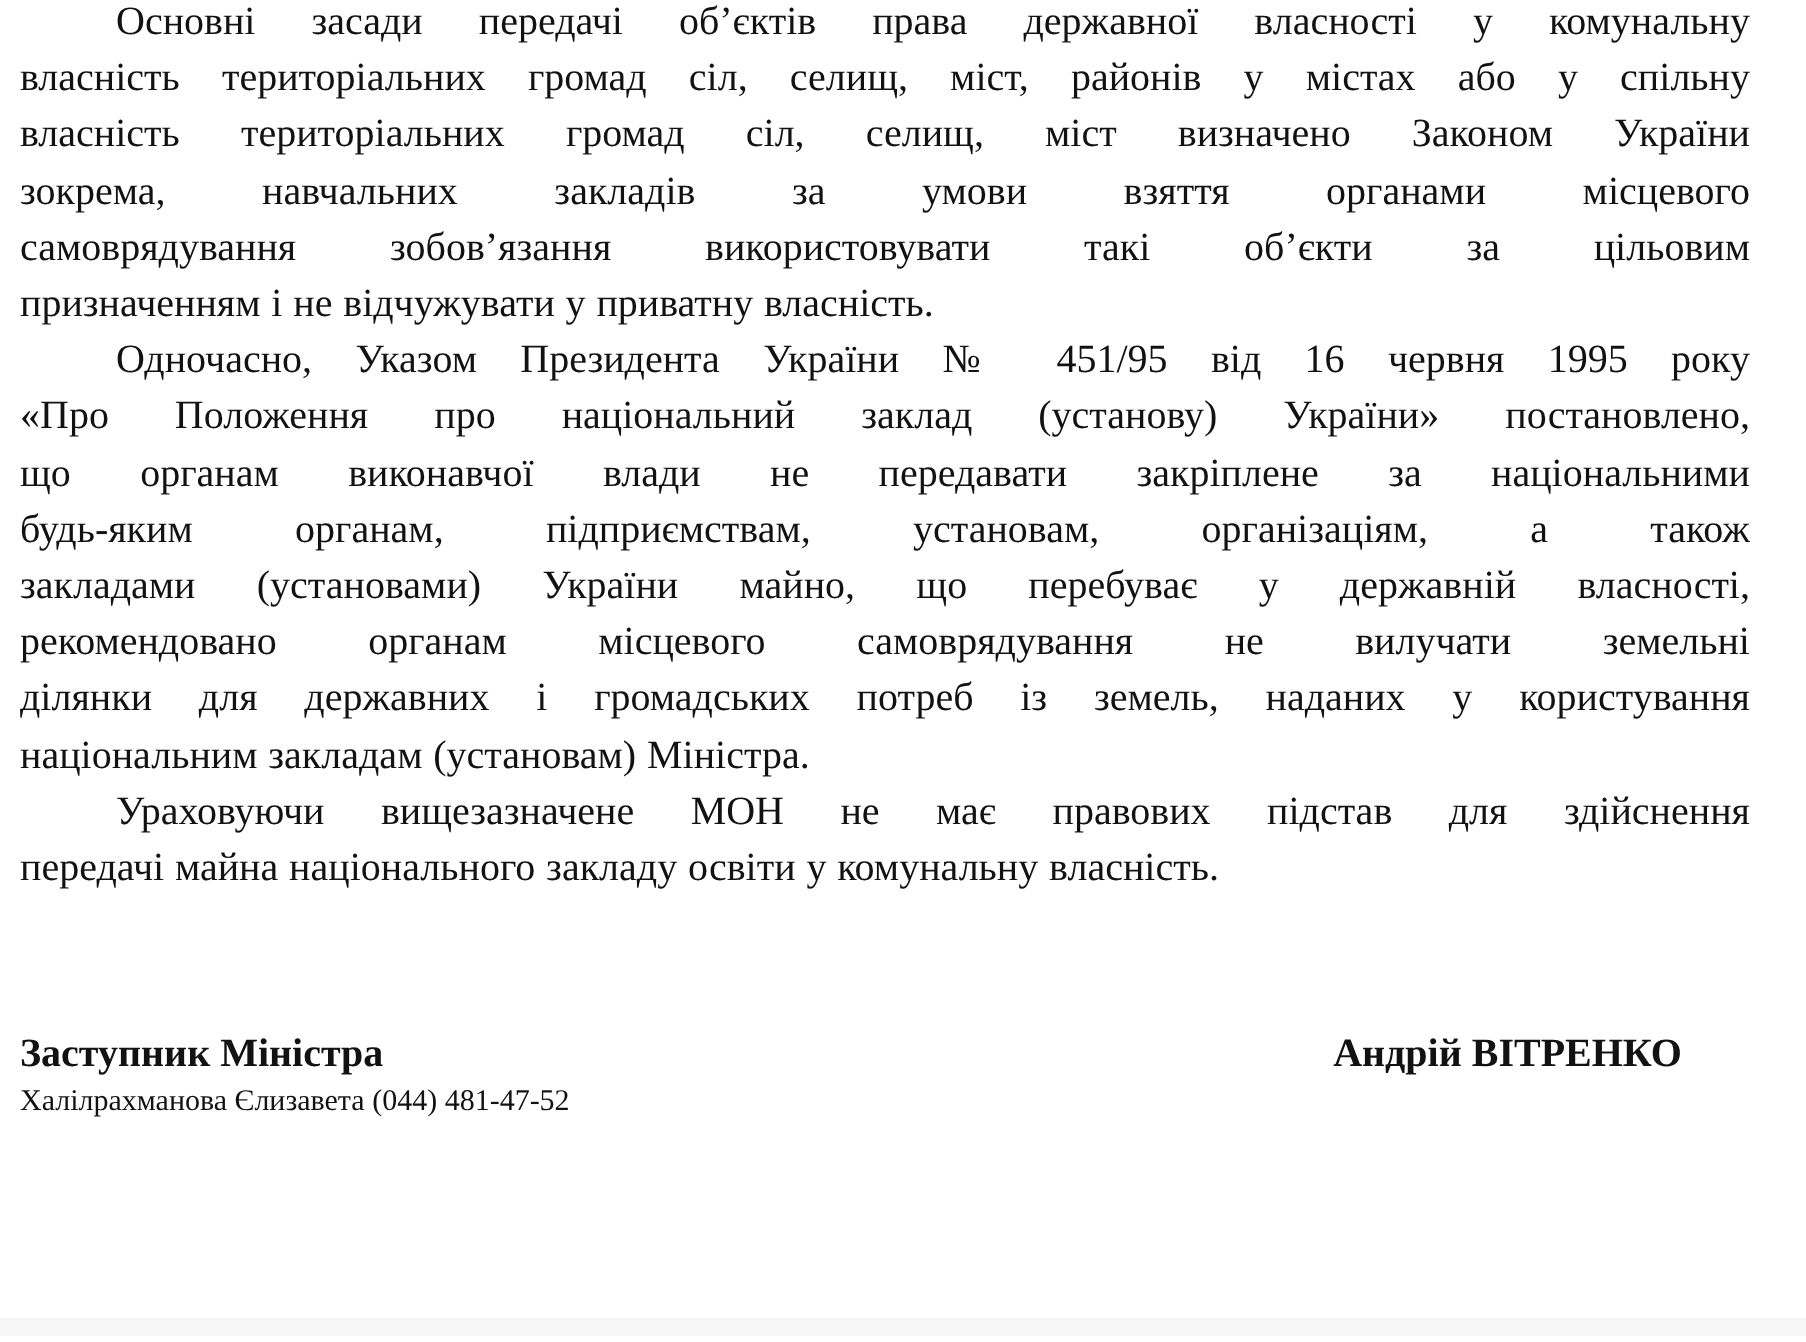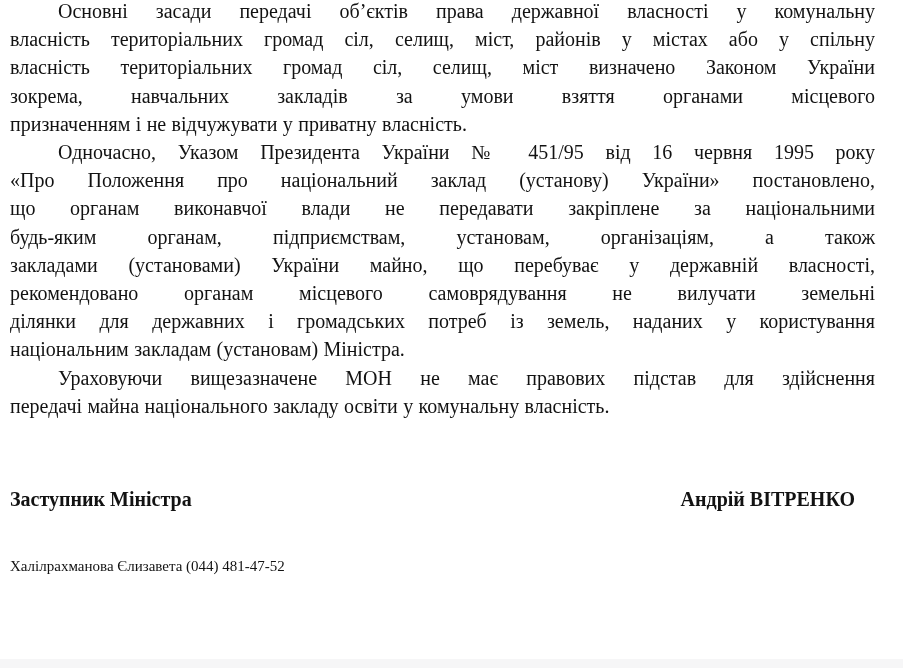--- a/index.html
+++ b/index.html
@@ -42,24 +42,23 @@
   .sig-row {
     margin-top: 65px;
     display: flex;
     justify-content: space-between;
     align-items: flex-end;
     font-size: 20px;
     line-height: 28.2px;
     font-weight: bold;
   }
   .sig-name {
-    margin-right: 20px;
+    margin-right: 34px;
   }
   .executor {
-    margin-top: 43px;
     font-size: 15px;
     line-height: 20px;
   }
   .bottom-strip {
     position: absolute;
     left: 0;
     bottom: 0;
     width: 903px;
     height: 9px;
     background: #f6f6f7;
@@ -69,20 +68,21 @@
 <body>
 
 <div class="page">
   <div class="content">
 
     <div class="para">
       <div class="line first">Основні засади передачі об’єктів права державної власності у комунальну</div>
       <div class="line">власність територіальних громад сіл, селищ, міст, районів у містах або у спільну</div>
       <div class="line">власність територіальних громад сіл, селищ, міст визначено Законом України</div>
       <div class="line">зокрема, навчальних закладів за умови взяття органами місцевого</div>
+      <div class="line">самоврядування зобов’язання використовувати такі об’єкти за цільовим</div>
       <div class="line last">призначенням і не відчужувати у приватну власність.</div>
     </div>
 
     <div class="para">
       <div class="line first">Одночасно, Указом Президента України № 451/95 від 16 червня 1995 року</div>
       <div class="line">«Про Положення про національний заклад (установу) України» постановлено,</div>
       <div class="line">що органам виконавчої влади не передавати закріплене за національними</div>
       <div class="line">будь-яким органам, підприємствам, установам, організаціям, а також</div>
       <div class="line">закладами (установами) України майно, що перебуває у державній власності,</div>
       <div class="line">рекомендовано органам місцевого самоврядування не вилучати земельні</div>

